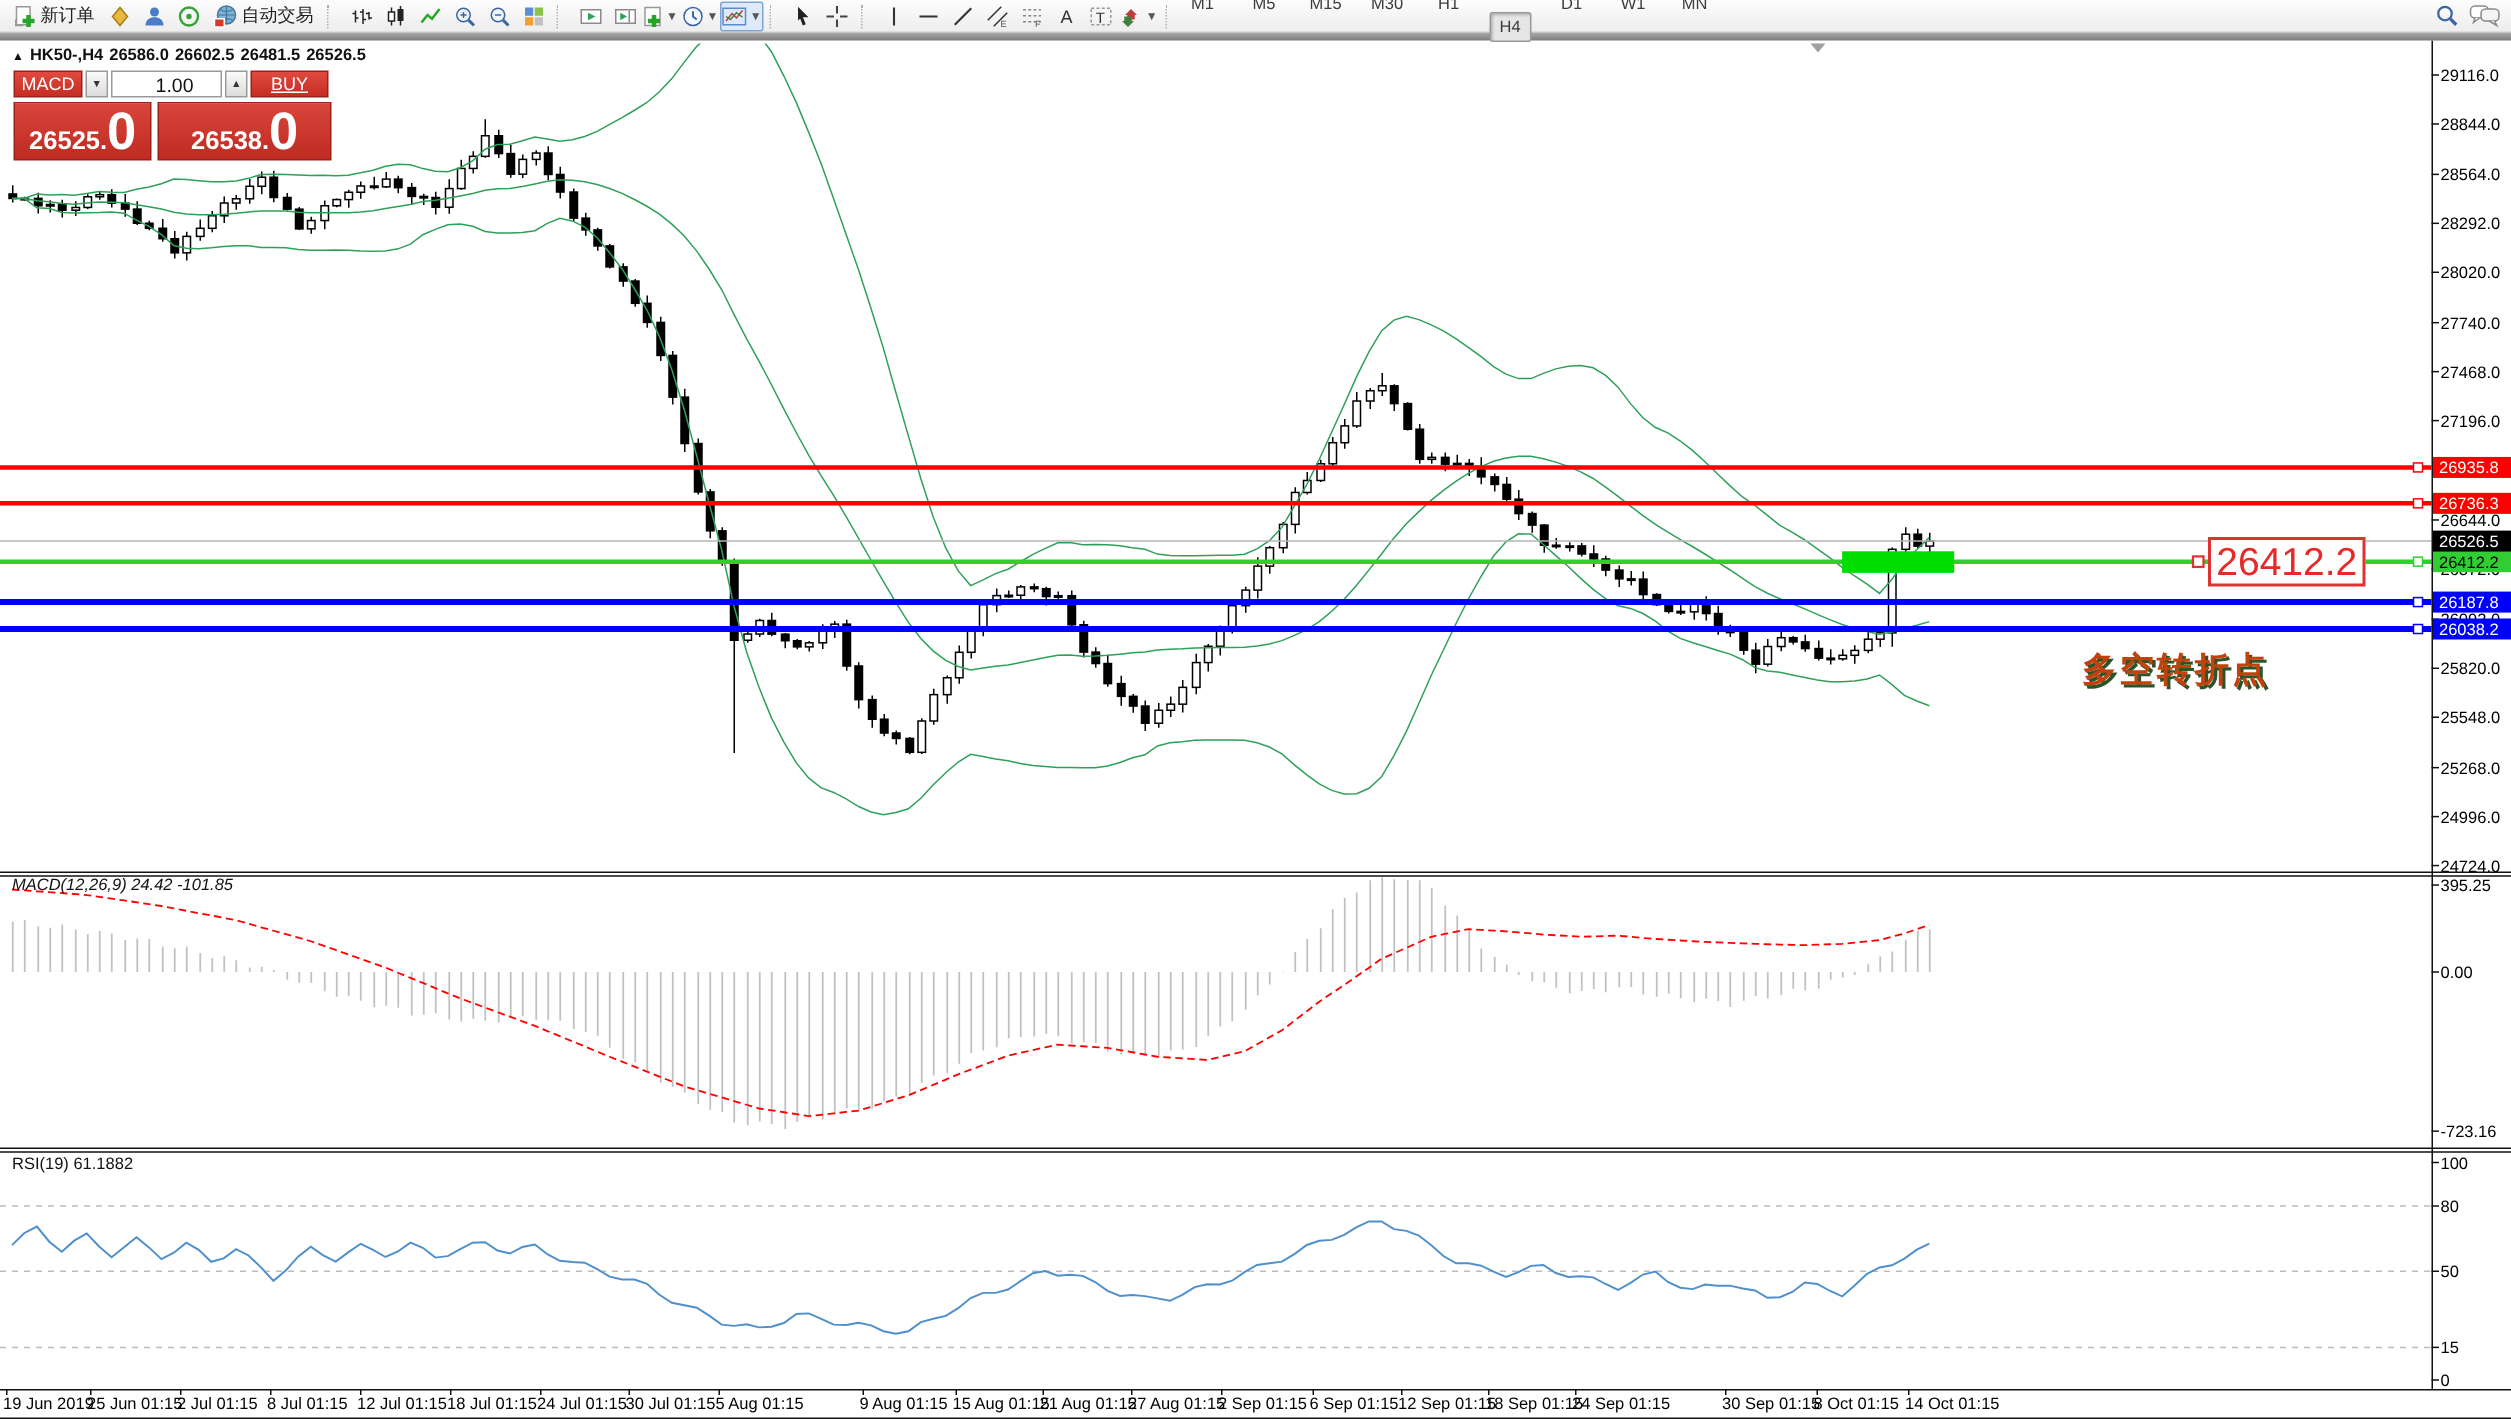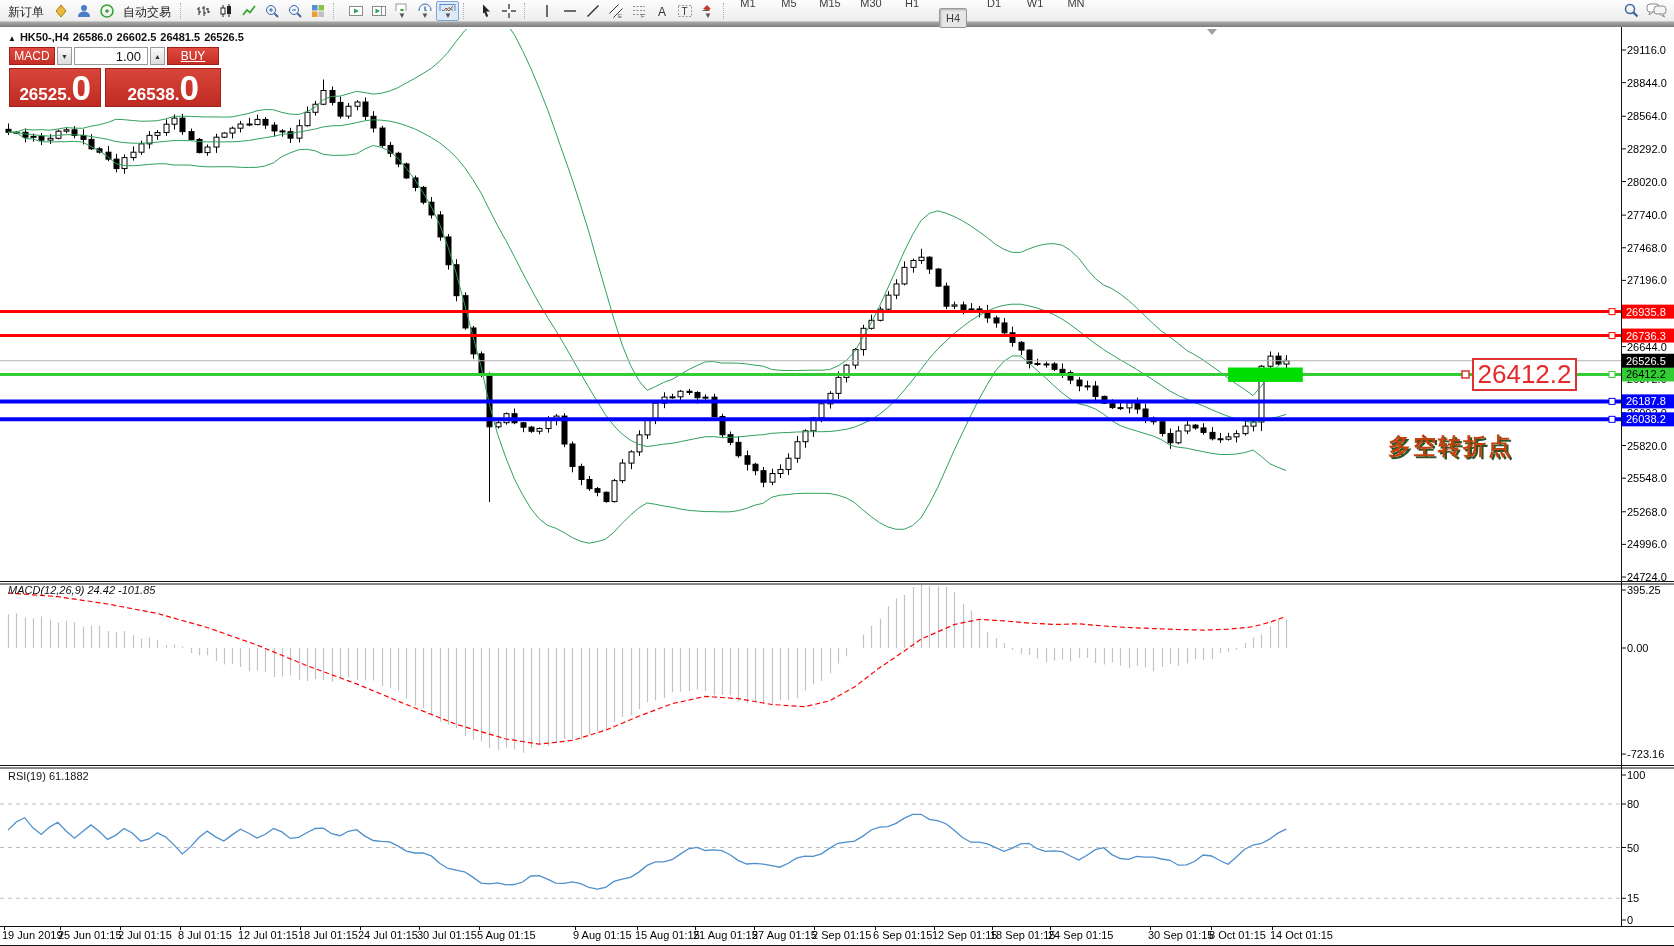--- a/index.html
+++ b/index.html
@@ -3,21 +3,21 @@
 <meta charset="utf-8">
 <style>
   html,body{margin:0;padding:0;background:#fff;}
   #app{position:relative;width:1674px;height:946px;overflow:hidden;
        font-family:"Liberation Sans",sans-serif;background:#fff;}
   
   .toolbar{position:absolute;left:0;top:0;width:1674px;height:22px;
     background:linear-gradient(#fdfdfd,#ededed);border-bottom:1px solid #c6c6c6;
     display:flex;align-items:center;padding-left:3px;box-sizing:border-box;z-index:30;}
   .tb{height:20px;min-width:23px;display:flex;align-items:center;justify-content:center;
-      border:1px solid transparent;border-radius:2px;box-sizing:border-box;flex-direction:column;}
+      border:1px solid transparent;border-radius:2px;box-sizing:border-box;}
   .tb.labeled{padding:0 4px;gap:3px;font-size:12px;color:#222;}
   .tb.pressed{background:#dfeaf8;border-color:#7fa5d4;}
   .caret{font-size:8px;color:#555;margin-left:1px;}
   .sep{width:7px;height:16px;border-left:1px dotted #b0b0b0;margin:0 3px 0 4px;}
   .tf{height:18px;min-width:26px;display:flex;align-items:center;justify-content:center;
       font-size:11px;color:#3c3c3c;border:1px solid transparent;border-radius:2px;}
   .tf.active{background:#e6e6e6;border-color:#999;box-shadow:inset 1px 1px 2px rgba(0,0,0,.25);margin-top:15px;}
   .toolbar-right{margin-left:auto;display:flex;align-items:center;margin-right:6px;gap:6px;}
   
   .chart-strip{position:absolute;left:0;top:22px;width:1674px;height:5px;
@@ -28,21 +28,21 @@
   .chart-title .tri{font-size:8px;margin-right:4px;}
   .chart-title span{margin-right:4px;}
   .trade-panel{position:absolute;left:9px;top:47px;z-index:12;width:212px;}
   .tp-row1{display:flex;height:18px;gap:2px;}
   .btn-red{background:linear-gradient(#e04a3f,#c62d24);color:#fff;border:1px solid #9e201a;
      display:flex;align-items:center;justify-content:center;font-size:12px;box-sizing:border-box;}
   .tp-sell{width:46px;} .tp-buy{width:52px;text-decoration:underline;}
   .spin{width:15px;background:linear-gradient(#fafafa,#dcdcdc);border:1px solid #9a9a9a;
      display:flex;align-items:center;justify-content:center;font-size:7px;color:#333;box-sizing:border-box;}
   .vol{width:74px;background:#fff;border:1px solid #9a9a9a;font-size:13px;color:#111;
-     display:flex;align-items:center;justify-content:flex-end;padding-right:6px;box-sizing:border-box;text-align:right;}
+     display:flex;align-items:center;justify-content:flex-end;padding-right:18px;box-sizing:border-box;text-align:right;}
   .tp-row2{display:flex;gap:4px;margin-top:3px;}
   .px-box{height:39px;display:flex;align-items:baseline;justify-content:center;
      background:linear-gradient(#d8453a,#bf2b22);border:1px solid #9e201a;color:#fff;box-sizing:border-box;
      padding-top:1px;}
   .px-box.sell{width:102px;} .px-box.buy{width:128px;}
   .pi{font-size:17px;font-weight:bold;line-height:36px;}
   .pd{font-size:17px;font-weight:bold;}
   .pf{font-size:35px;font-weight:bold;line-height:36px;}
   .macd-label{position:absolute;left:8px;top:584px;font-size:11px;color:#111;z-index:10;font-style:italic;}
   .rsi-label{position:absolute;left:8px;top:770px;font-size:11px;color:#111;z-index:10;}

